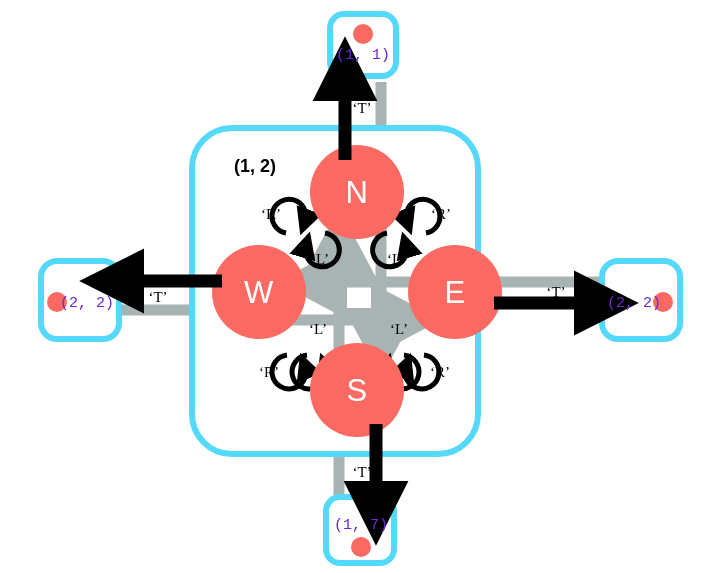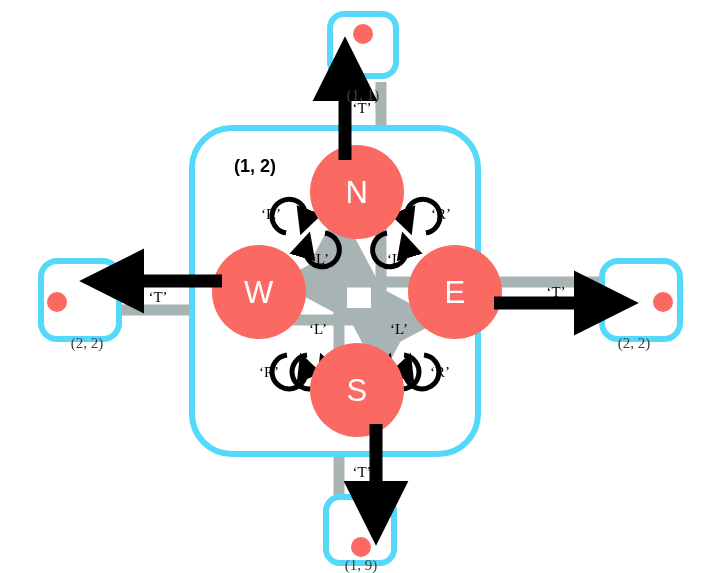--- a/index.html
+++ b/index.html
@@ -39,26 +39,25 @@
     color: #ffffff;
     font-size: 31px;
     font-weight: 400;
     font-family: "Liberation Sans", sans-serif;
     text-align: center;
     transform: translate(-50%, -50%);
     letter-spacing: 0.5px;
   }
   .cell-coord {
     position: absolute;
-    color: #404040;
+    color: #6d28d9;
     font-size: 15px;
-    font-family: Liberation Serif, serif;
-    transform: translate(-50%, -50%);
-    white-space: nowrap;
-    margin-top: 40px;
+    font-family: Liberation Mono, monospace;
+    transform: translate(-50%, -50%);
+    white-space: nowrap;
   }
   .main-coord {
     position: absolute;
     color: #000000;
     font-size: 18px;
     font-weight: bold;
     font-family: "Liberation Sans", sans-serif;
     transform: translate(-50%, -50%);
     white-space: nowrap;
   }
@@ -174,21 +173,21 @@
     <div class="main-coord" style="left:255px; top:166px;">(1, 2)</div>
 
     <div class="node-label" style="left:357px; top:193px;">N</div>
     <div class="node-label" style="left:259px; top:293px;">W</div>
     <div class="node-label" style="left:455px; top:293px;">E</div>
     <div class="node-label" style="left:357px; top:391px;">S</div>
 
     <div class="cell-coord" style="left:363px; top:55px;">(1, 1)</div>
     <div class="cell-coord" style="left:87px; top:303px;">(2, 2)</div>
     <div class="cell-coord" style="left:634px; top:303px;">(2, 2)</div>
-    <div class="cell-coord" style="left:361px; top:525px;">(1, 9)</div>
+    <div class="cell-coord" style="left:361px; top:525px;">(1, 7)</div>
 
     <div class="t-label" style="left:362px; top:108px;">‘T’</div>
     <div class="t-label" style="left:158px; top:297px;">‘T’</div>
     <div class="t-label" style="left:556px; top:292px;">‘T’</div>
     <div class="t-label" style="left:362px; top:472px;">‘T’</div>
 
     <div class="act-label" style="left:271px; top:214px;">‘R’</div>
     <div class="act-label" style="left:320px; top:259px;">‘L’</div>
     <div class="act-label" style="left:441px; top:214px;">‘R’</div>
     <div class="act-label" style="left:396px; top:259px;">‘L’</div>

